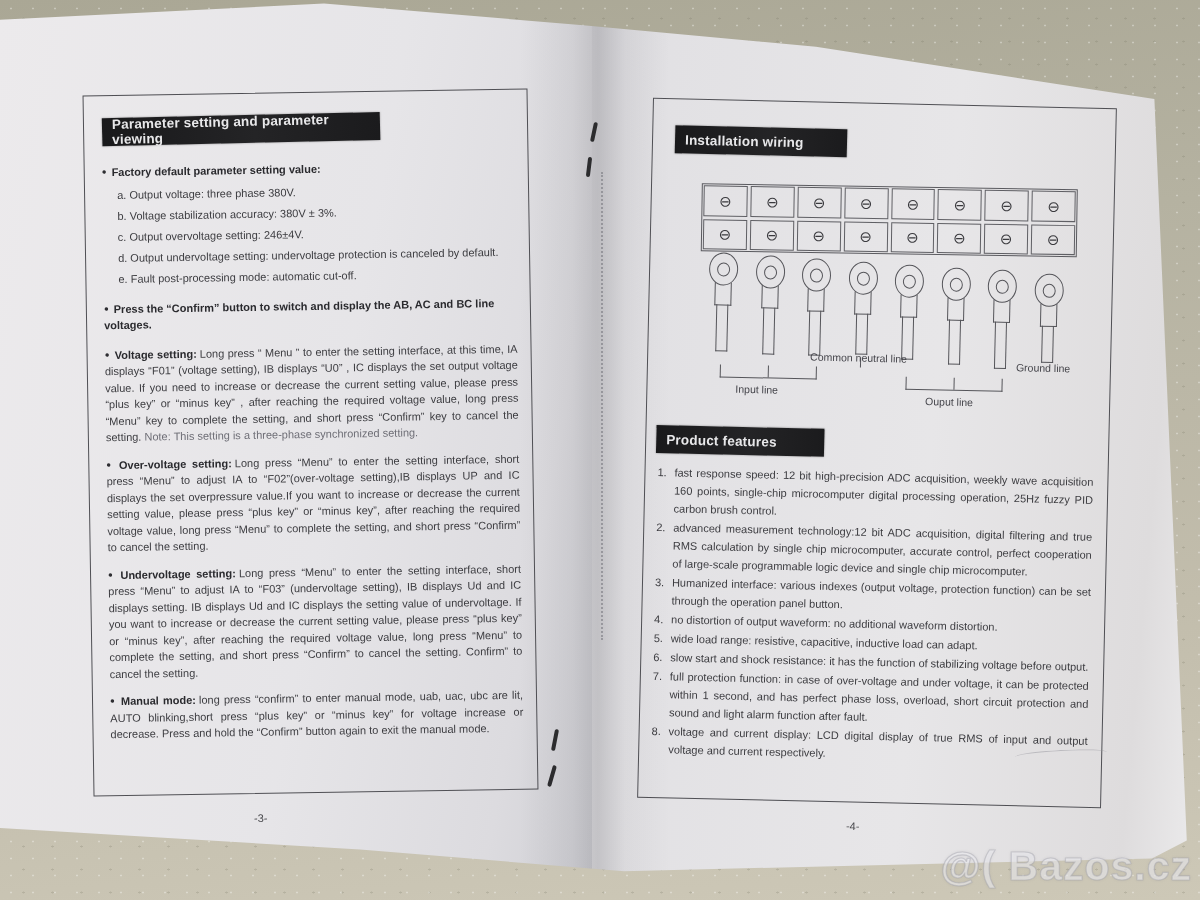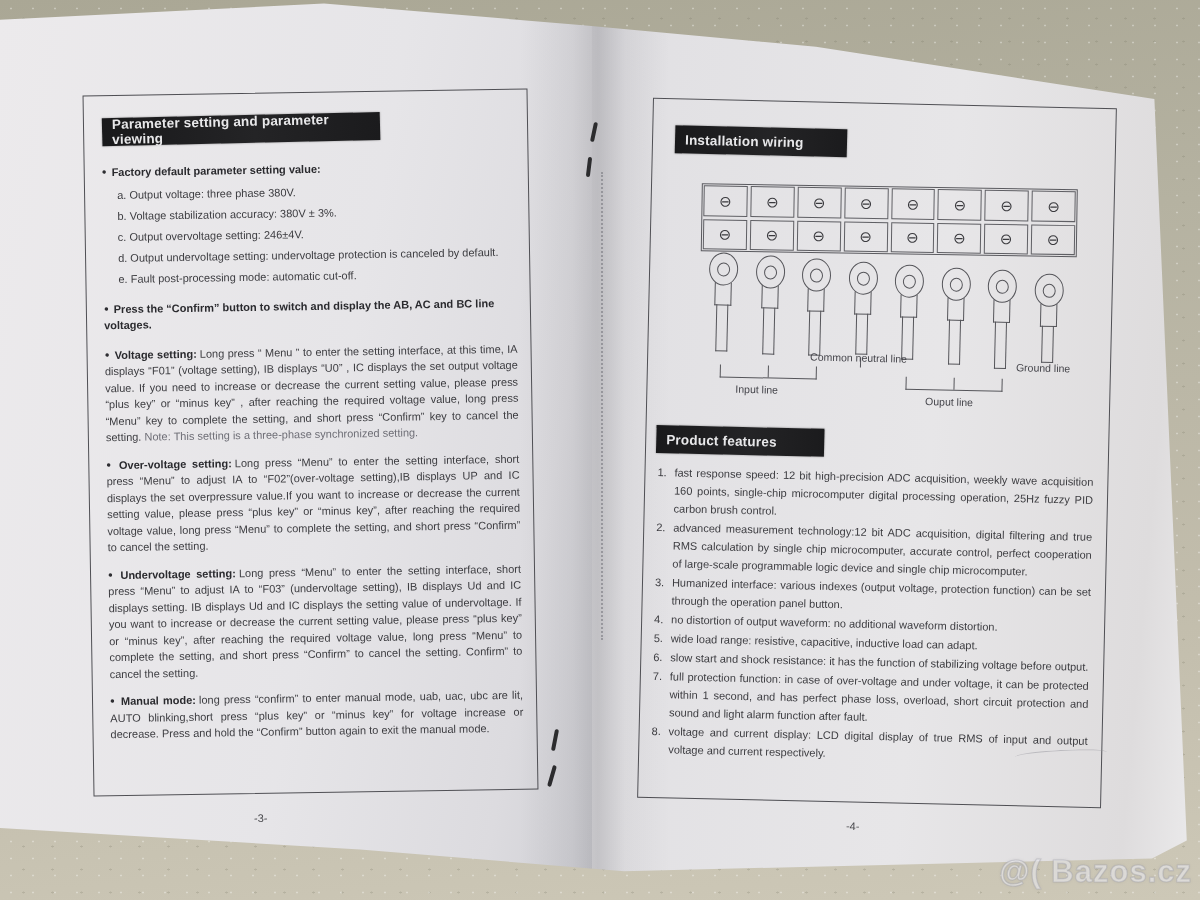--- a/index.html
+++ b/index.html
@@ -59,21 +59,21 @@
   .tick{position:absolute;width:0;border-left:1px solid #55555a;}
   .wlabel{position:absolute;white-space:nowrap;}
   
   .features{position:absolute;left:12px;top:364px;width:436px;list-style:none;margin:0;padding:0;
     font-size:11px;line-height:18px;color:#3c3c40;}
   .features li{position:relative;padding-left:17px;margin-bottom:1px;text-align:justify;}
   .features .num{position:absolute;left:0;top:0;}
   
   .scribble{position:absolute;left:1015px;top:750px;width:92px;height:8px;
     border-top:1.5px solid rgba(150,150,158,0.5);transform:rotate(-3deg);border-radius:50%;}
-  .watermark{position:absolute;right:8px;bottom:10px;font-size:31px;font-weight:bold;letter-spacing:1px;
+  .watermark{position:absolute;right:8px;bottom:10px;font-size:41px;font-weight:bold;letter-spacing:1px;
     color:rgba(246,246,250,0.55);-webkit-text-stroke:1.2px rgba(165,165,172,0.45);
     text-shadow:0 0 3px rgba(130,130,138,0.25);}
 </style>
 </head>
 <body>
 
 <div class="surface-texture"></div>
 
 <div class="booklet">
   <div class="page-left-bg"></div>

